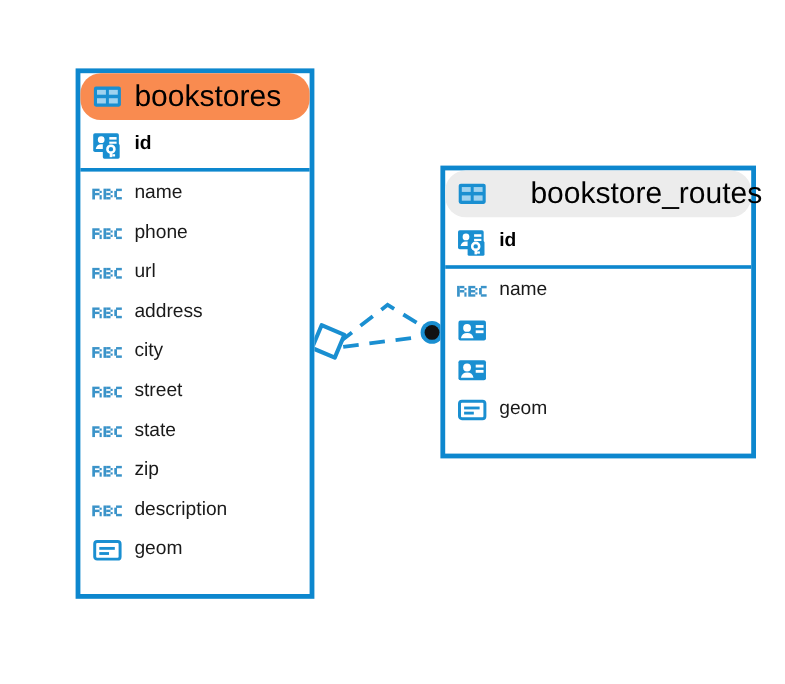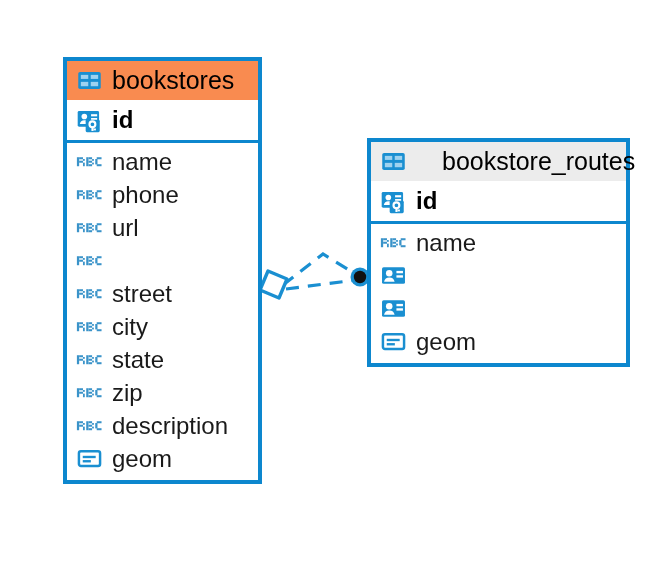--- a/index.html
+++ b/index.html
@@ -29,51 +29,52 @@
     border: 4px solid #0d87ce;
     background: #ffffff;
   }
 
   .entity-header {
     display: flex;
     align-items: center;
     box-sizing: border-box;
     padding: 6px 10px 6px 9px;
     gap: 9px;
+    border-radius: 17px;
   }
   .entity-header.accent-orange { background: #f98b50; }
   .entity-header.accent-gray   { background: #ececec; gap: 35px; }
 
   .entity-title {
     font-size: 25px;
     color: #000000;
     line-height: 1;
     white-space: nowrap;
   }
 
   .pk-section {
     border-bottom: 3px solid #0d87ce;
   }
 
   .field-list {
-    padding: 2px 0 5px 0;
+    padding: 2px 0 20px 0;
   }
 
   .field {
     display: flex;
     align-items: center;
     gap: 9px;
     padding: 2px 10px 2px 9px;
     box-sizing: border-box;
     min-height: 33px;
   }
   .pk-section .field { min-height: 40px; padding-top: 3px; padding-bottom: 3px; }
 
   .field-name {
-    font-size: 24px;
+    font-size: 16px;
     color: #1a1a1a;
     line-height: 1.05;
     white-space: nowrap;
   }
   .field-name.pk {
     font-weight: bold;
     color: #000000;
   }
 
   .ficon {
@@ -236,20 +237,45 @@
                 <rect x="11.1" y="11.3" width="3.2" height="1.8"></rect>
               <rect x="11.1" y="14.4" width="3.2" height="1.8"></rect>
                 <rect x="14.3" y="9.8" width="1.6" height="1.6"></rect>
               <rect x="14.3" y="13" width="1.6" height="1.6"></rect>
                 <rect x="18.4" y="8.2" width="4.3" height="1.8"></rect>
               <rect x="17.1" y="9.8" width="2" height="4.8"></rect>
                 <rect x="18.4" y="14.4" width="4.3" height="1.8"></rect>
             </g>
           </svg>
         </span>
+        <span class="field-name">address</span>
+      </div>
+
+      <div class="field">
+        <span class="ficon">
+          <svg viewBox="0 0 24 24" xmlns="http://www.w3.org/2000/svg">
+            <g fill="#3a93c9">
+              <rect x="0.8" y="8.2" width="2" height="8"></rect>
+                <rect x="2.8" y="8.2" width="3.4" height="1.8"></rect>
+              <rect x="2.8" y="11.3" width="3.4" height="1.8"></rect>
+                <rect x="6.2" y="9.8" width="1.6" height="1.6"></rect>
+              <rect x="6.2" y="13" width="1.6" height="3.2"></rect>
+                <rect x="9.1" y="8.2" width="2" height="8"></rect>
+              <rect x="11.1" y="8.2" width="3.2" height="1.8"></rect>
+                <rect x="11.1" y="11.3" width="3.2" height="1.8"></rect>
+              <rect x="11.1" y="14.4" width="3.2" height="1.8"></rect>
+                <rect x="14.3" y="9.8" width="1.6" height="1.6"></rect>
+              <rect x="14.3" y="13" width="1.6" height="1.6"></rect>
+                <rect x="18.4" y="8.2" width="4.3" height="1.8"></rect>
+              <rect x="17.1" y="9.8" width="2" height="4.8"></rect>
+                <rect x="18.4" y="14.4" width="4.3" height="1.8"></rect>
+            </g>
+          </svg>
+        </span>
+        <span class="field-name">city</span>
       </div>
 
       <div class="field">
         <span class="ficon">
           <svg viewBox="0 0 24 24" xmlns="http://www.w3.org/2000/svg">
             <g fill="#3a93c9">
               <rect x="0.8" y="8.2" width="2" height="8"></rect>
                 <rect x="2.8" y="8.2" width="3.4" height="1.8"></rect>
               <rect x="2.8" y="11.3" width="3.4" height="1.8"></rect>
                 <rect x="6.2" y="9.8" width="1.6" height="1.6"></rect>
@@ -260,44 +286,20 @@
               <rect x="11.1" y="14.4" width="3.2" height="1.8"></rect>
                 <rect x="14.3" y="9.8" width="1.6" height="1.6"></rect>
               <rect x="14.3" y="13" width="1.6" height="1.6"></rect>
                 <rect x="18.4" y="8.2" width="4.3" height="1.8"></rect>
               <rect x="17.1" y="9.8" width="2" height="4.8"></rect>
                 <rect x="18.4" y="14.4" width="4.3" height="1.8"></rect>
             </g>
           </svg>
         </span>
         <span class="field-name">street</span>
-      </div>
-
-      <div class="field">
-        <span class="ficon">
-          <svg viewBox="0 0 24 24" xmlns="http://www.w3.org/2000/svg">
-            <g fill="#3a93c9">
-              <rect x="0.8" y="8.2" width="2" height="8"></rect>
-                <rect x="2.8" y="8.2" width="3.4" height="1.8"></rect>
-              <rect x="2.8" y="11.3" width="3.4" height="1.8"></rect>
-                <rect x="6.2" y="9.8" width="1.6" height="1.6"></rect>
-              <rect x="6.2" y="13" width="1.6" height="3.2"></rect>
-                <rect x="9.1" y="8.2" width="2" height="8"></rect>
-              <rect x="11.1" y="8.2" width="3.2" height="1.8"></rect>
-                <rect x="11.1" y="11.3" width="3.2" height="1.8"></rect>
-              <rect x="11.1" y="14.4" width="3.2" height="1.8"></rect>
-                <rect x="14.3" y="9.8" width="1.6" height="1.6"></rect>
-              <rect x="14.3" y="13" width="1.6" height="1.6"></rect>
-                <rect x="18.4" y="8.2" width="4.3" height="1.8"></rect>
-              <rect x="17.1" y="9.8" width="2" height="4.8"></rect>
-                <rect x="18.4" y="14.4" width="4.3" height="1.8"></rect>
-            </g>
-          </svg>
-        </span>
-        <span class="field-name">city</span>
       </div>
 
       <div class="field">
         <span class="ficon">
           <svg viewBox="0 0 24 24" xmlns="http://www.w3.org/2000/svg">
             <g fill="#3a93c9">
               <rect x="0.8" y="8.2" width="2" height="8"></rect>
                 <rect x="2.8" y="8.2" width="3.4" height="1.8"></rect>
               <rect x="2.8" y="11.3" width="3.4" height="1.8"></rect>
                 <rect x="6.2" y="9.8" width="1.6" height="1.6"></rect>

